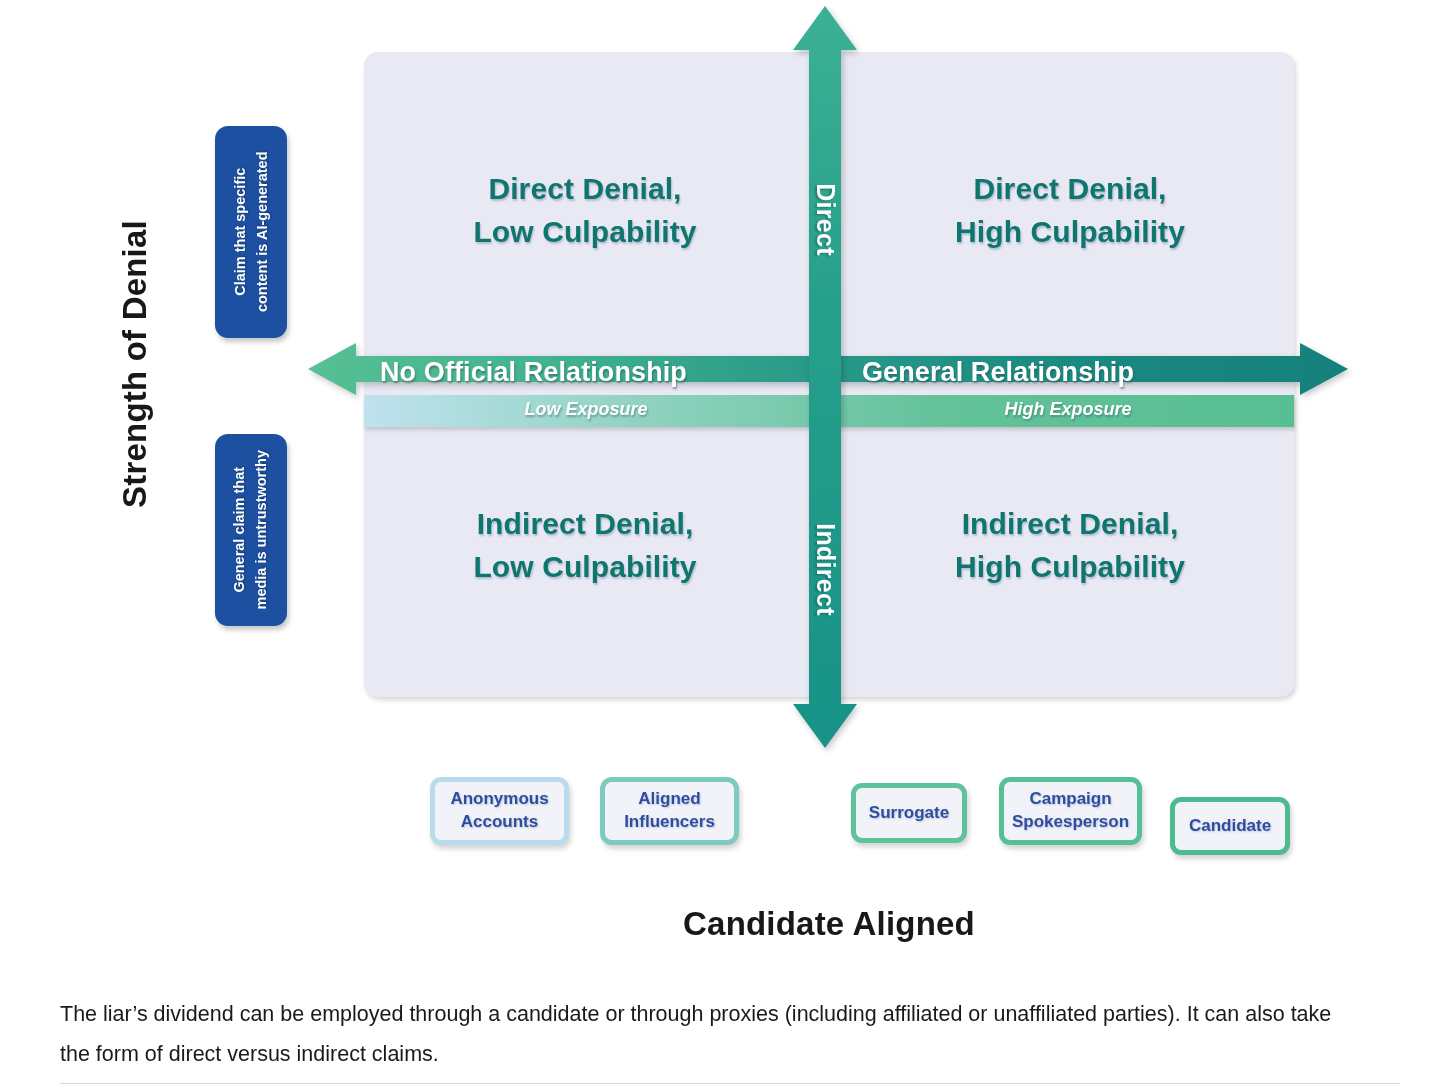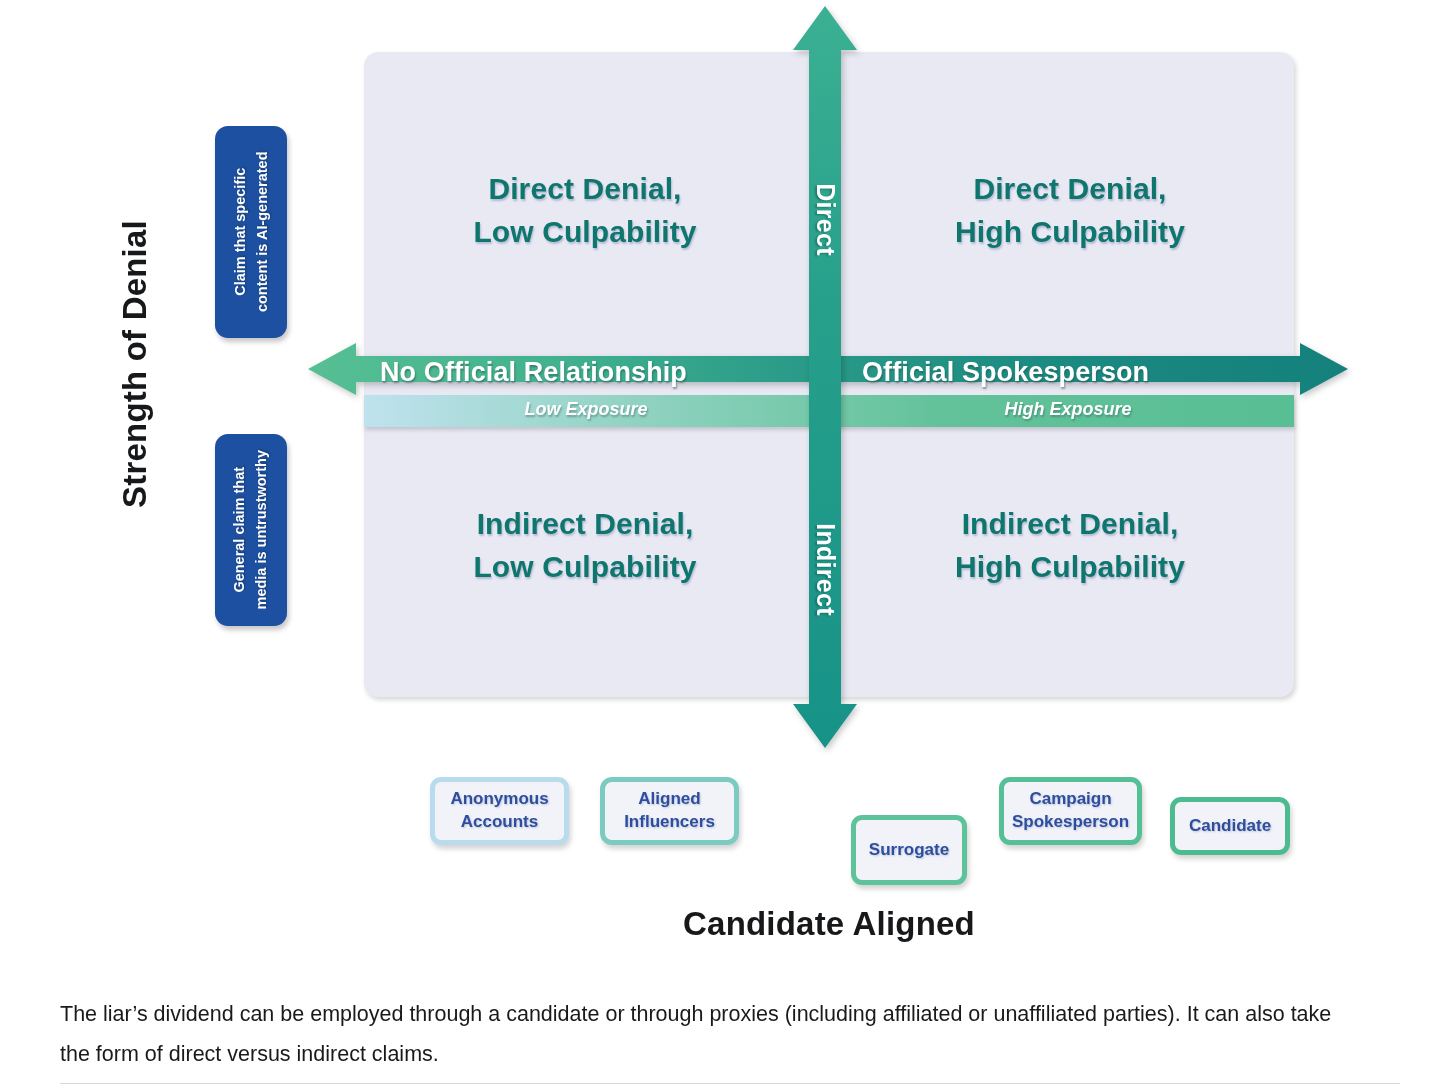--- a/index.html
+++ b/index.html
@@ -285,21 +285,21 @@
   </div>
   <div class="quad-label quad-br">
     <div>Indirect Denial,</div>
     <div>High Culpability</div>
   </div>
 
   <div class="v-axis-label v-label-direct">Direct</div>
   <div class="v-axis-label v-label-indirect">Indirect</div>
 
   <div class="h-label-main h-label-left">No Official Relationship</div>
-  <div class="h-label-main h-label-right">Official Spokesperson</div>
+  <div class="h-label-main h-label-right">General Relationship</div>
   <div class="h-label-sub h-sub-left">Low Exposure</div>
   <div class="h-label-sub h-sub-right">High Exposure</div>
 
   <div class="side-badge badge-top">
     <div class="side-badge-inner">
       <div>Claim that specific</div>
       <div>content is AI-generated</div>
     </div>
   </div>
   <div class="side-badge badge-bottom">
@@ -317,21 +317,21 @@
       </div>
     </div>
 
     <div class="actor-box" style="left:600px; top:4px; width:139px; height:68px; border-color:#7ccbc0;border-radius:12px;">
       <div class="actor-label">
         <div>Aligned</div>
         <div>Influencers</div>
       </div>
     </div>
 
-    <div class="actor-box" style="left:851px; top:10px; width:116px; height:70px; border-color:#5ec39b;margin-top:32px;">
+    <div class="actor-box" style="left:851px; top:10px; width:116px; height:60px; border-color:#5ec39b;">
       <div class="actor-label">
         <div>Surrogate</div>
       </div>
     </div>
 
     <div class="actor-box" style="left:999px; top:4px; width:143px; height:68px; border-color:#55bf95;">
       <div class="actor-label">
         <div>Campaign</div>
         <div>Spokesperson</div>
       </div>

